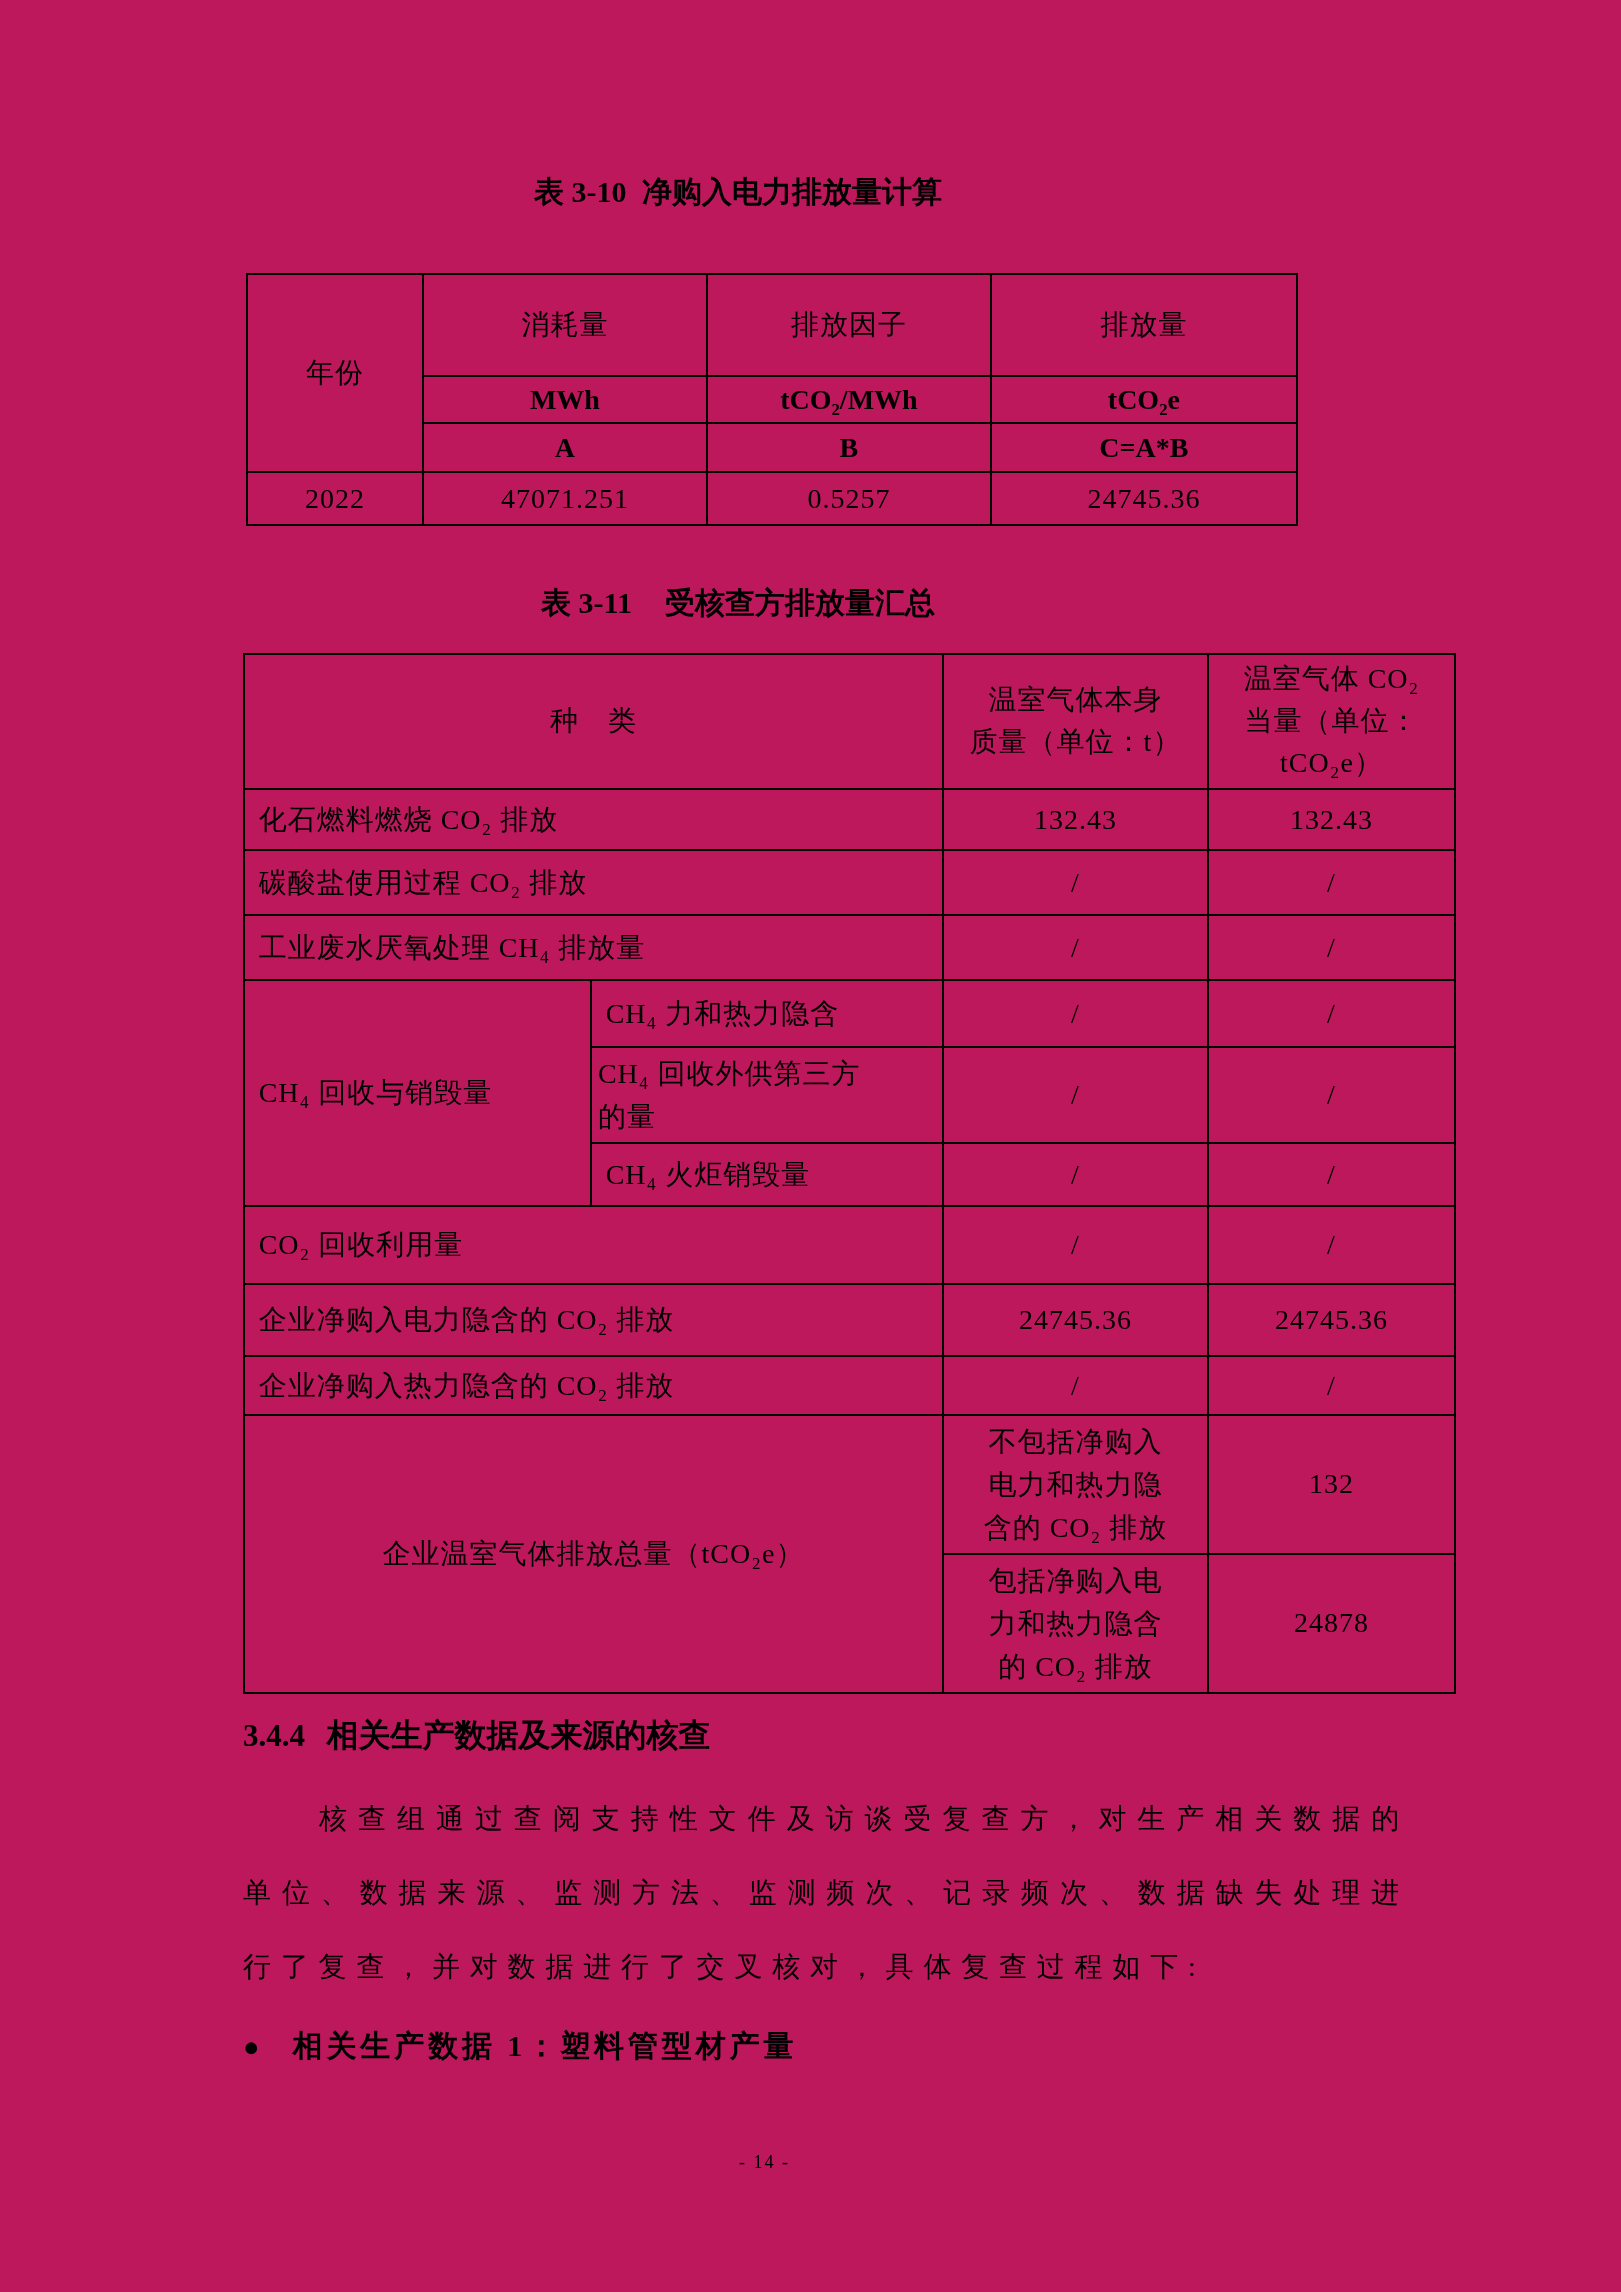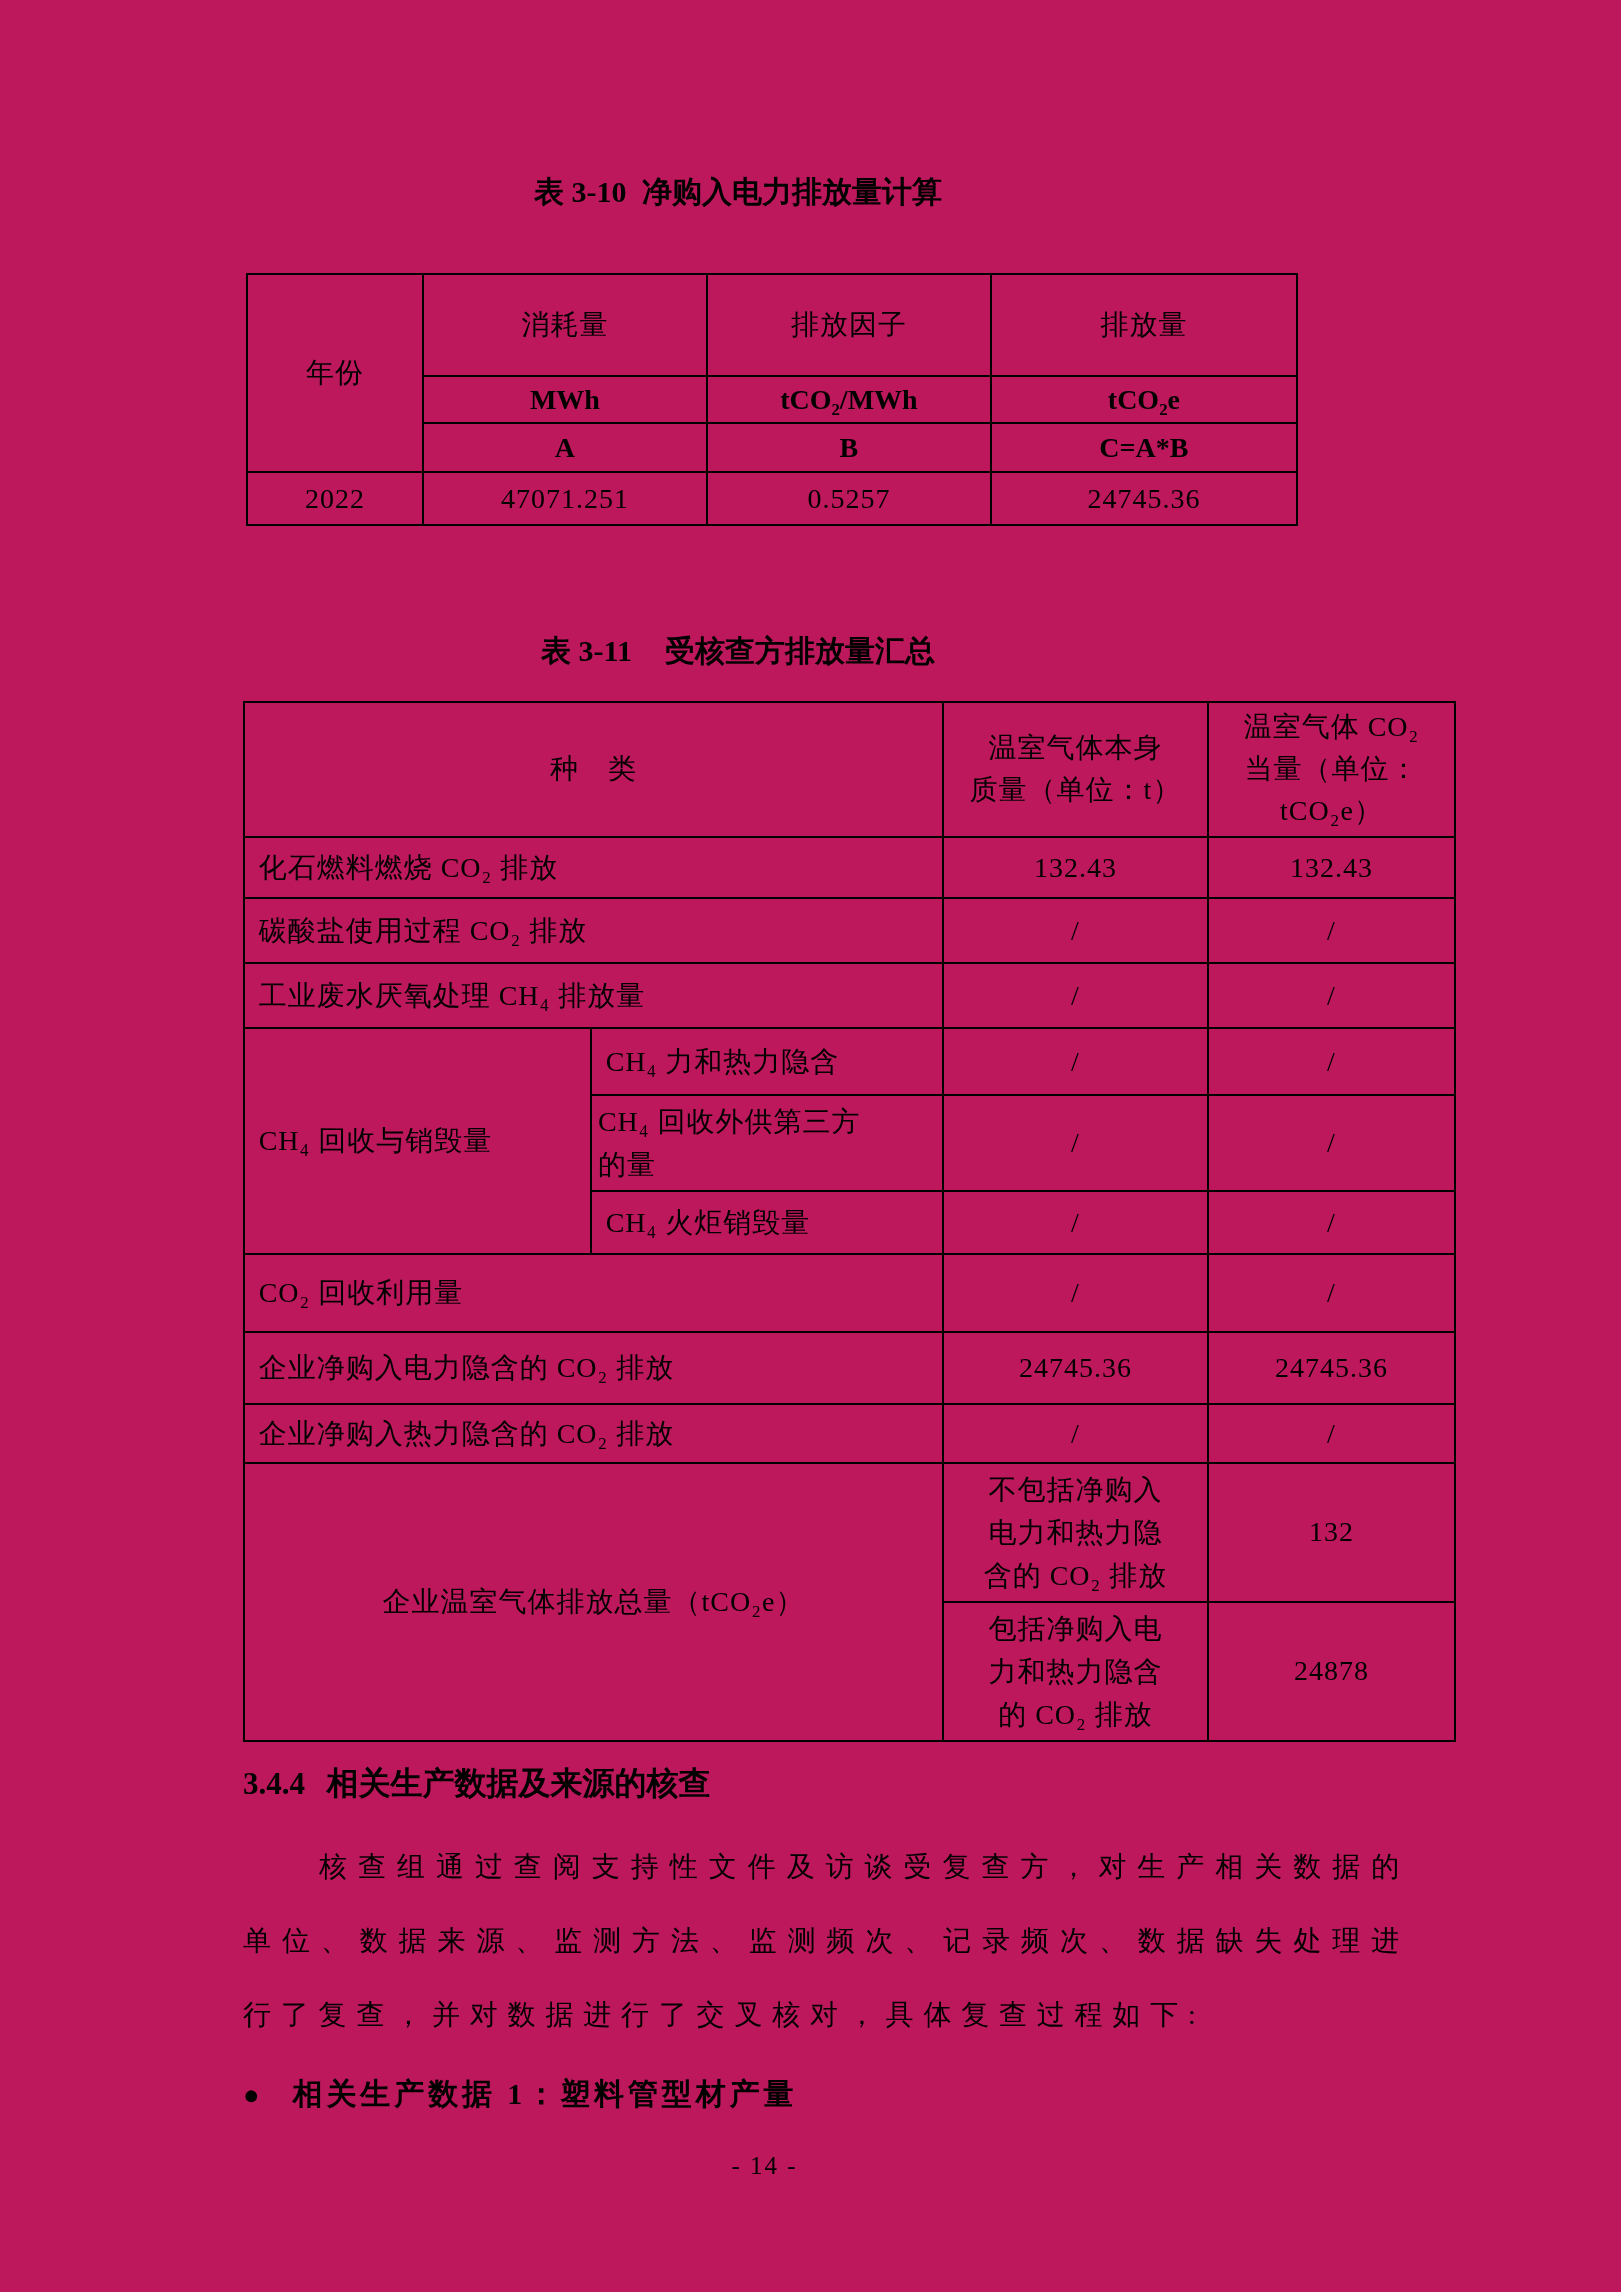--- a/index.html
+++ b/index.html
@@ -13,21 +13,21 @@
     font-family:"Liberation Serif","DejaVu Serif",serif;
     padding-left:243px;
     overflow:hidden;
   }
   .ttl {
     width:990px; text-align:center;
     font-size:30px; font-weight:bold; line-height:49px;
     white-space:nowrap;
   }
   .ttl-1 { margin-top:167px; margin-bottom:57px; }
-  .ttl-2 { margin-top:100px; margin-bottom:25.5px; }
+  .ttl-2 { margin-top:52px; margin-bottom:25.5px; }
   .ttl-label-1 { margin-right:15.7px; }
   .ttl-label-2 { margin-right:33px; }
   table { border-collapse:collapse; table-layout:fixed; }
   td {
     border:solid #000; border-width:2.9px 2px;
     font-size:28px; letter-spacing:1px;
     vertical-align:middle; text-align:center;
     padding:2px 9.8px;
   }
   .t310 { width:1051px; margin-left:2.9px; }
@@ -48,21 +48,21 @@
     text-align:justify; text-justify:inter-character;
     text-indent:76px;
   }
   .bullet-line {
     margin-top:13.7px; line-height:56px; white-space:nowrap;
     font-weight:bold; font-size:30px; letter-spacing:3.9px;
   }
   .bullet-dot { font-size:27.4px; margin-right:33px; letter-spacing:0; }
   .footer {
     position:absolute; top:2152px; left:0; width:1529px;
-    text-align:center; font-size:25px; letter-spacing:2px;
+    text-align:center; font-size:18px; letter-spacing:2px;
   }
 </style>
 </head>
 <body>
 
 <div class="page">
 
   <div class="ttl ttl-1"><span class="ttl-label-1">表 3-10</span><span>净购入电力排放量计算</span></div>
 
   <table class="t310">

